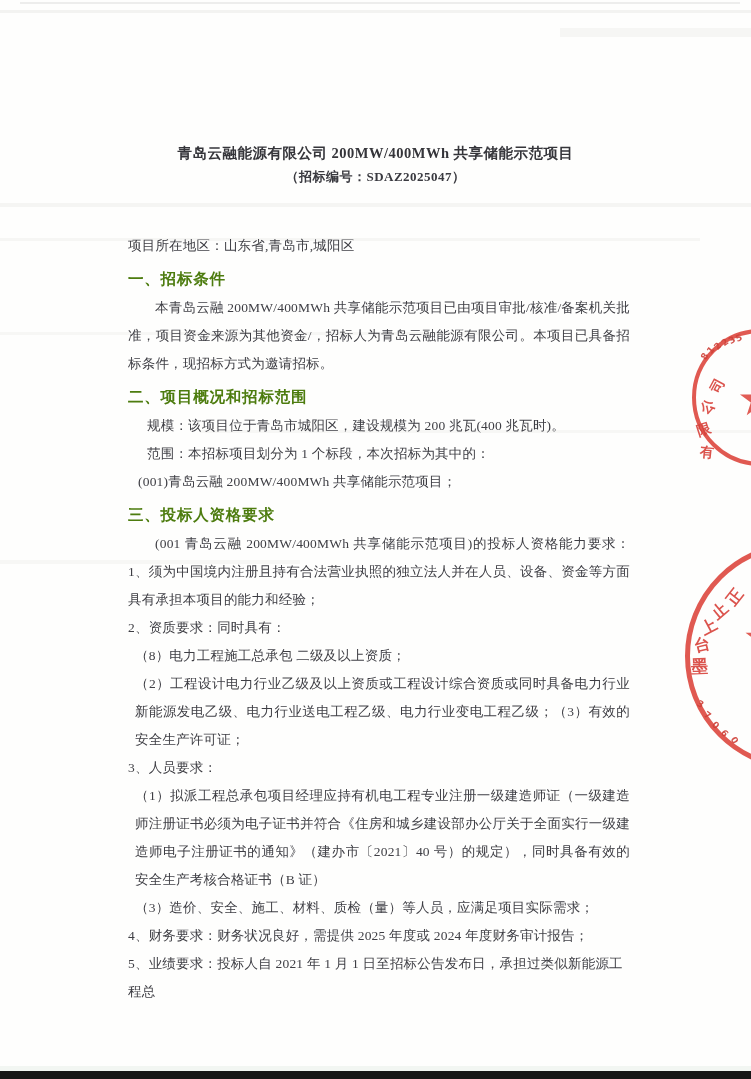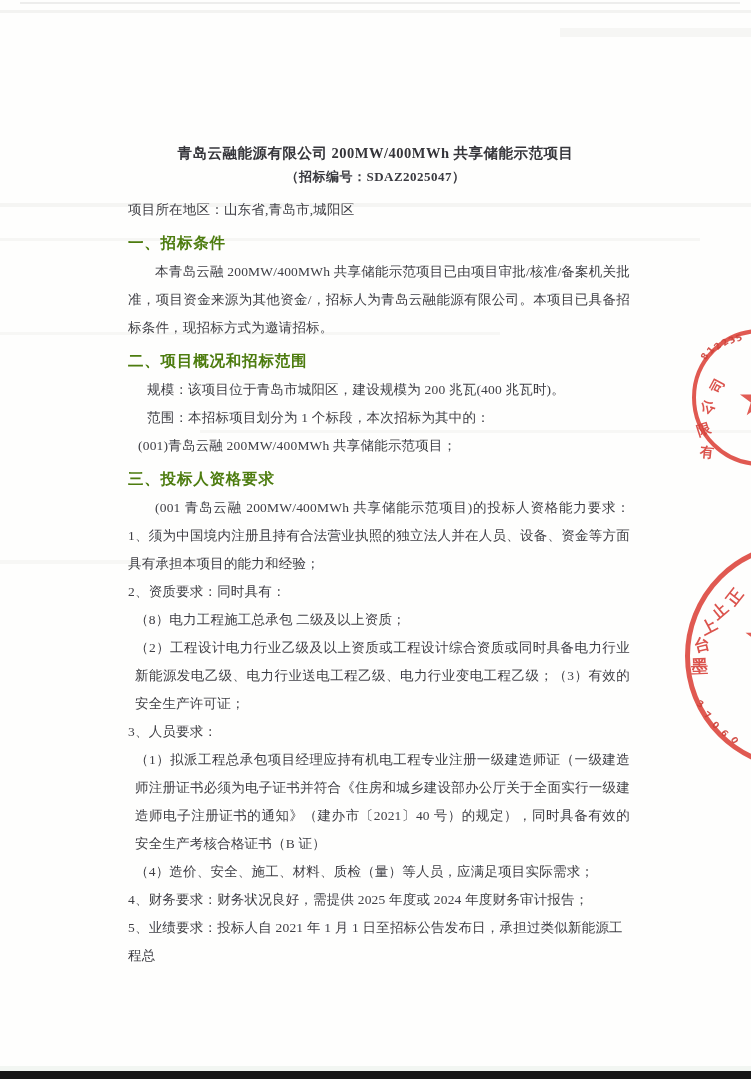--- a/index.html
+++ b/index.html
@@ -22,21 +22,21 @@
   .title{
     margin:126px 40px 0;
     text-align:center;font-size:14.5px;font-weight:bold;color:#35353a;
     letter-spacing:0.5px;line-height:23px;
   }
   .subtitle{
     margin:1px 40px 0;text-align:center;
     font-size:13px;font-weight:bold;color:#3a3a40;letter-spacing:0.5px;line-height:22px;
   }
   .content{
-    margin-top:8px;padding-left:128px;padding-right:121px;
+    margin-top:44px;padding-left:128px;padding-right:121px;
     font-size:13.5px;line-height:28px;letter-spacing:0.2px;color:#3e3e44;
   }
   .loc-line{line-height:28px;}
   h2.sec{
     margin:4px 0 0;font-size:15.5px;font-weight:bold;color:#4d7c0f;
     line-height:30px;letter-spacing:0.8px;
   }
   p.para{margin:0;line-height:28px;}
   .just{text-align:justify;text-justify:inter-ideograph;}
   .fi{text-indent:2em;}
@@ -88,21 +88,21 @@
       <p class="para p-mid">范围：本招标项目划分为 1 个标段，本次招标为其中的：</p>
       <p class="para p-small">(001)青岛云融 200MW/400MWh 共享储能示范项目；</p>
 
       <h2 class="sec">三、投标人资格要求</h2>
       <p class="para fi just">(001 青岛云融 200MW/400MWh 共享储能示范项目)的投标人资格能力要求：1、须为中国境内注册且持有合法营业执照的独立法人并在人员、设备、资金等方面具有承担本项目的能力和经验；</p>
       <p class="para">2、资质要求：同时具有：</p>
       <p class="para p-sub">（8）电力工程施工总承包 二级及以上资质；</p>
       <p class="para p-sub just">（2）工程设计电力行业乙级及以上资质或工程设计综合资质或同时具备电力行业新能源发电乙级、电力行业送电工程乙级、电力行业变电工程乙级；（3）有效的安全生产许可证；</p>
       <p class="para">3、人员要求：</p>
       <p class="para p-sub just">（1）拟派工程总承包项目经理应持有机电工程专业注册一级建造师证（一级建造师注册证书必须为电子证书并符合《住房和城乡建设部办公厅关于全面实行一级建造师电子注册证书的通知》（建办市〔2021〕40 号）的规定），同时具备有效的安全生产考核合格证书（B 证）</p>
-      <p class="para p-sub">（4）造价、安全、施工、材料、质检（量）等人员，应满足项目实际需求；</p>
+      <p class="para p-sub">（3）造价、安全、施工、材料、质检（量）等人员，应满足项目实际需求；</p>
       <p class="para">4、财务要求：财务状况良好，需提供 2025 年度或 2024 年度财务审计报告；</p>
       <p class="para">5、业绩要求：投标人自 2021 年 1 月 1 日至招标公告发布日，承担过类似新能源工程总</p>
     </div>
   </div>
 
   <div class="stamp-el ring ring1"></div>
   <span class="stamp-el s-star" style="left:737px;top:377px;font-size:46px;">★</span>
   <span class="s-ch" style="left:711px;top:379px;font-size:14px;transform:rotate(-62deg);">司</span>
   <span class="s-ch" style="left:701px;top:400px;font-size:14px;transform:rotate(-40deg);">公</span>
   <span class="s-ch" style="left:697px;top:423px;font-size:14px;transform:rotate(-18deg);">限</span>

